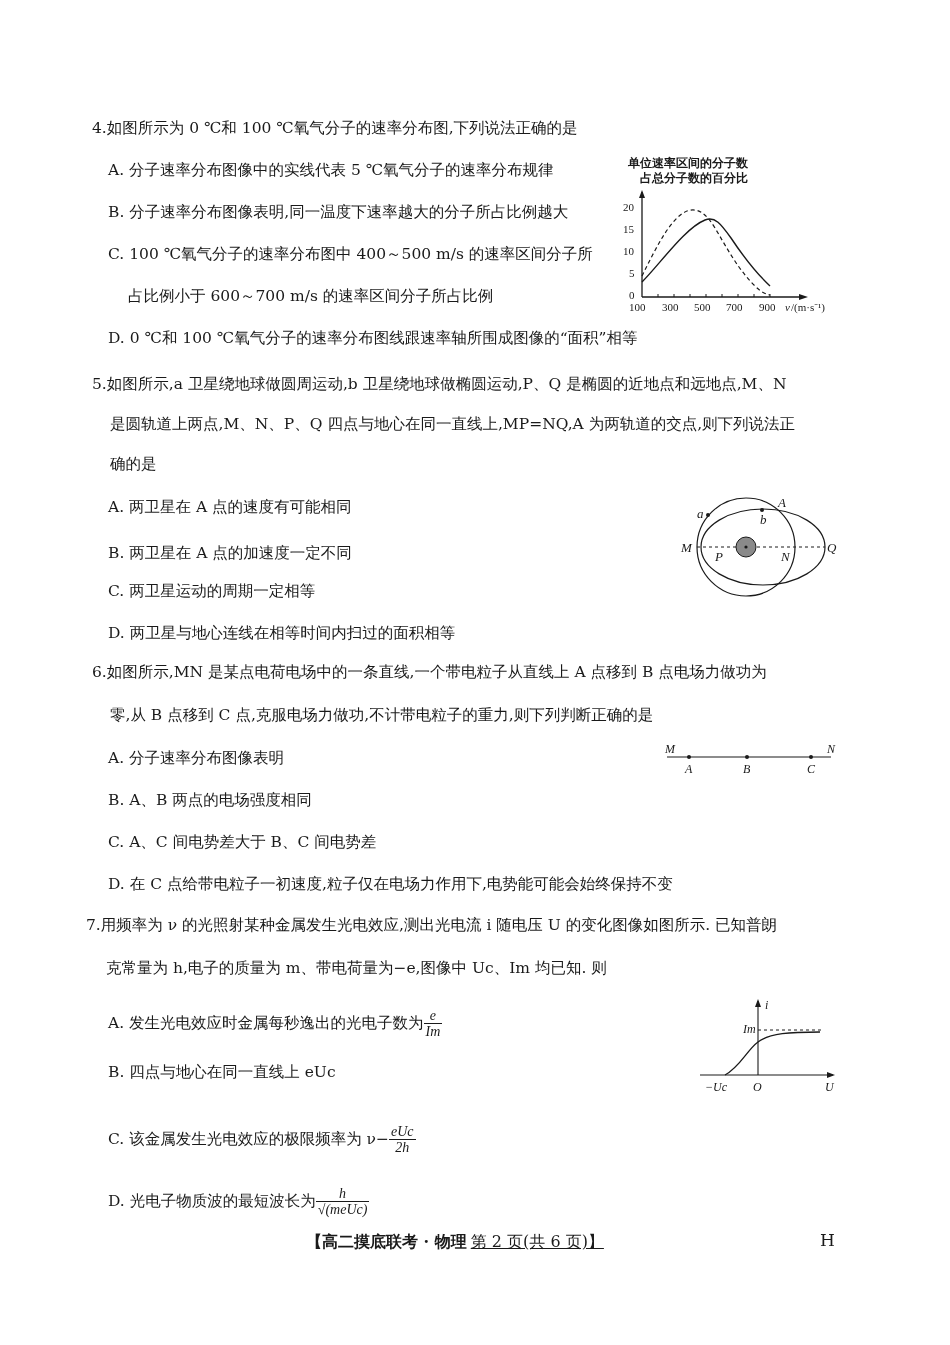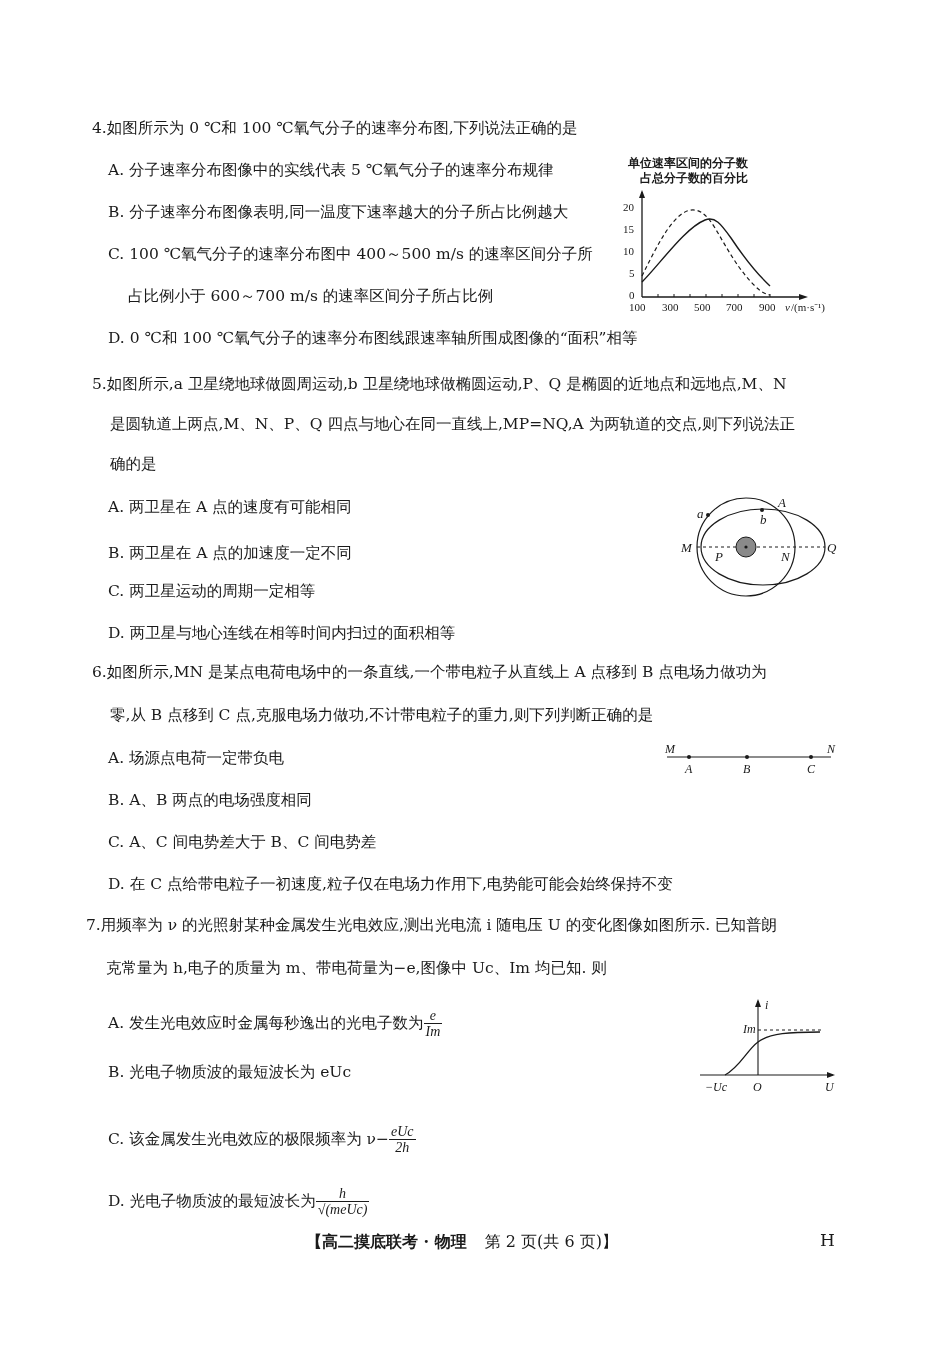--- a/index.html
+++ b/index.html
@@ -11,21 +11,21 @@
   .line { position: absolute; white-space: nowrap; line-height: 20px; }
   .q { left: 92px; }
   .opt { left: 108px; }
   .cont { left: 128px; }
   .frac { display: inline-block; vertical-align: middle; text-align: center; font-family: "Liberation Serif", serif; font-style: italic; line-height: 15px; }
   .frac .num { display: block; border-bottom: 1px solid #1a1a1a; padding: 0 2px; font-size: 14px; }
   .frac .den { display: block; font-size: 14px; padding: 0 2px; }
   svg { position: absolute; overflow: visible; }
   svg text { font-family: "Liberation Serif", serif; fill: #1a1a1a; }
   .footer { position: absolute; top: 1232px; left: 306px; font-size: 16px; font-weight: bold; white-space: nowrap; }
-  .footer .pg { font-weight: normal; margin-left: 18px; }
+  .footer .pg { font-weight: normal; margin-left: 4px; text-decoration: underline; }
   .mark { position: absolute; top: 1230px; left: 820px; font-size: 17px; }
 </style>
 </head>
 <body>
 
 <div class="line q" style="top:118px">
   <span>4.</span><span>如图所示为 0 ℃和 100 ℃氧气分子的速率分布图,下列说法正确的是</span>
 </div>
 <div class="line opt" style="top:160px">
   <span>A.</span> <span>分子速率分布图像中的实线代表 5 ℃氧气分子的速率分布规律</span>
@@ -121,21 +121,21 @@
   </g>
 </svg>
 
 <div class="line q" style="top:662px">
   <span>6.</span><span>如图所示,MN 是某点电荷电场中的一条直线,一个带电粒子从直线上 A 点移到 B 点电场力做功为</span>
 </div>
 <div class="line q" style="left:110px;top:705px">
   <span>零,从 B 点移到 C 点,克服电场力做功,不计带电粒子的重力,则下列判断正确的是</span>
 </div>
 <div class="line opt" style="top:748px">
-  <span>A.</span> <span>场源点电荷一定带负电</span>
+  <span>A.</span> <span>分子速率分布图像表明</span>
 </div>
 <div class="line opt" style="top:790px">
   <span>B.</span> <span>A、B 两点的电场强度相同</span>
 </div>
 <div class="line opt" style="top:832px">
   <span>C.</span> <span>A、C 间电势差大于 B、C 间电势差</span>
 </div>
 <div class="line opt" style="top:874px">
   <span>D.</span> <span>在 C 点给带电粒子一初速度,粒子仅在电场力作用下,电势能可能会始终保持不变</span>
 </div>
@@ -157,21 +157,21 @@
 <div class="line q" style="left:86px;top:915px">
   <span>7.</span><span>用频率为 ν 的光照射某种金属发生光电效应,测出光电流 i 随电压 U 的变化图像如图所示. 已知普朗</span>
 </div>
 <div class="line q" style="left:106px;top:958px">
   <span>克常量为 h,电子的质量为 m、带电荷量为−e,图像中 Uc、Im 均已知. 则</span>
 </div>
 <div class="line opt" style="top:1008px">
   <span>A.</span> <span>发生光电效应时金属每秒逸出的光电子数为</span><span class="frac"><span class="num">e</span><span class="den">Im</span></span>
 </div>
 <div class="line opt" style="top:1062px">
-  <span>B.</span> <span>光电子物质波的最短波长为 eUc</span>
+  <span>B.</span> <span>四点与地心在同一直线上 eUc</span>
 </div>
 <div class="line opt" style="top:1124px">
   <span>C.</span> <span>该金属发生光电效应的极限频率为 ν−</span><span class="frac"><span class="num">eUc</span><span class="den">2h</span></span>
 </div>
 <div class="line opt" style="top:1186px">
   <span>D.</span> <span>光电子物质波的最短波长为</span><span class="frac"><span class="num">h</span><span class="den">√(meUc)</span></span>
 </div>
 
 <svg style="left:695px;top:995px" width="150" height="100">
   <line x1="5" y1="80" x2="138" y2="80" stroke="#1a1a1a" stroke-width="1.1"></line>

